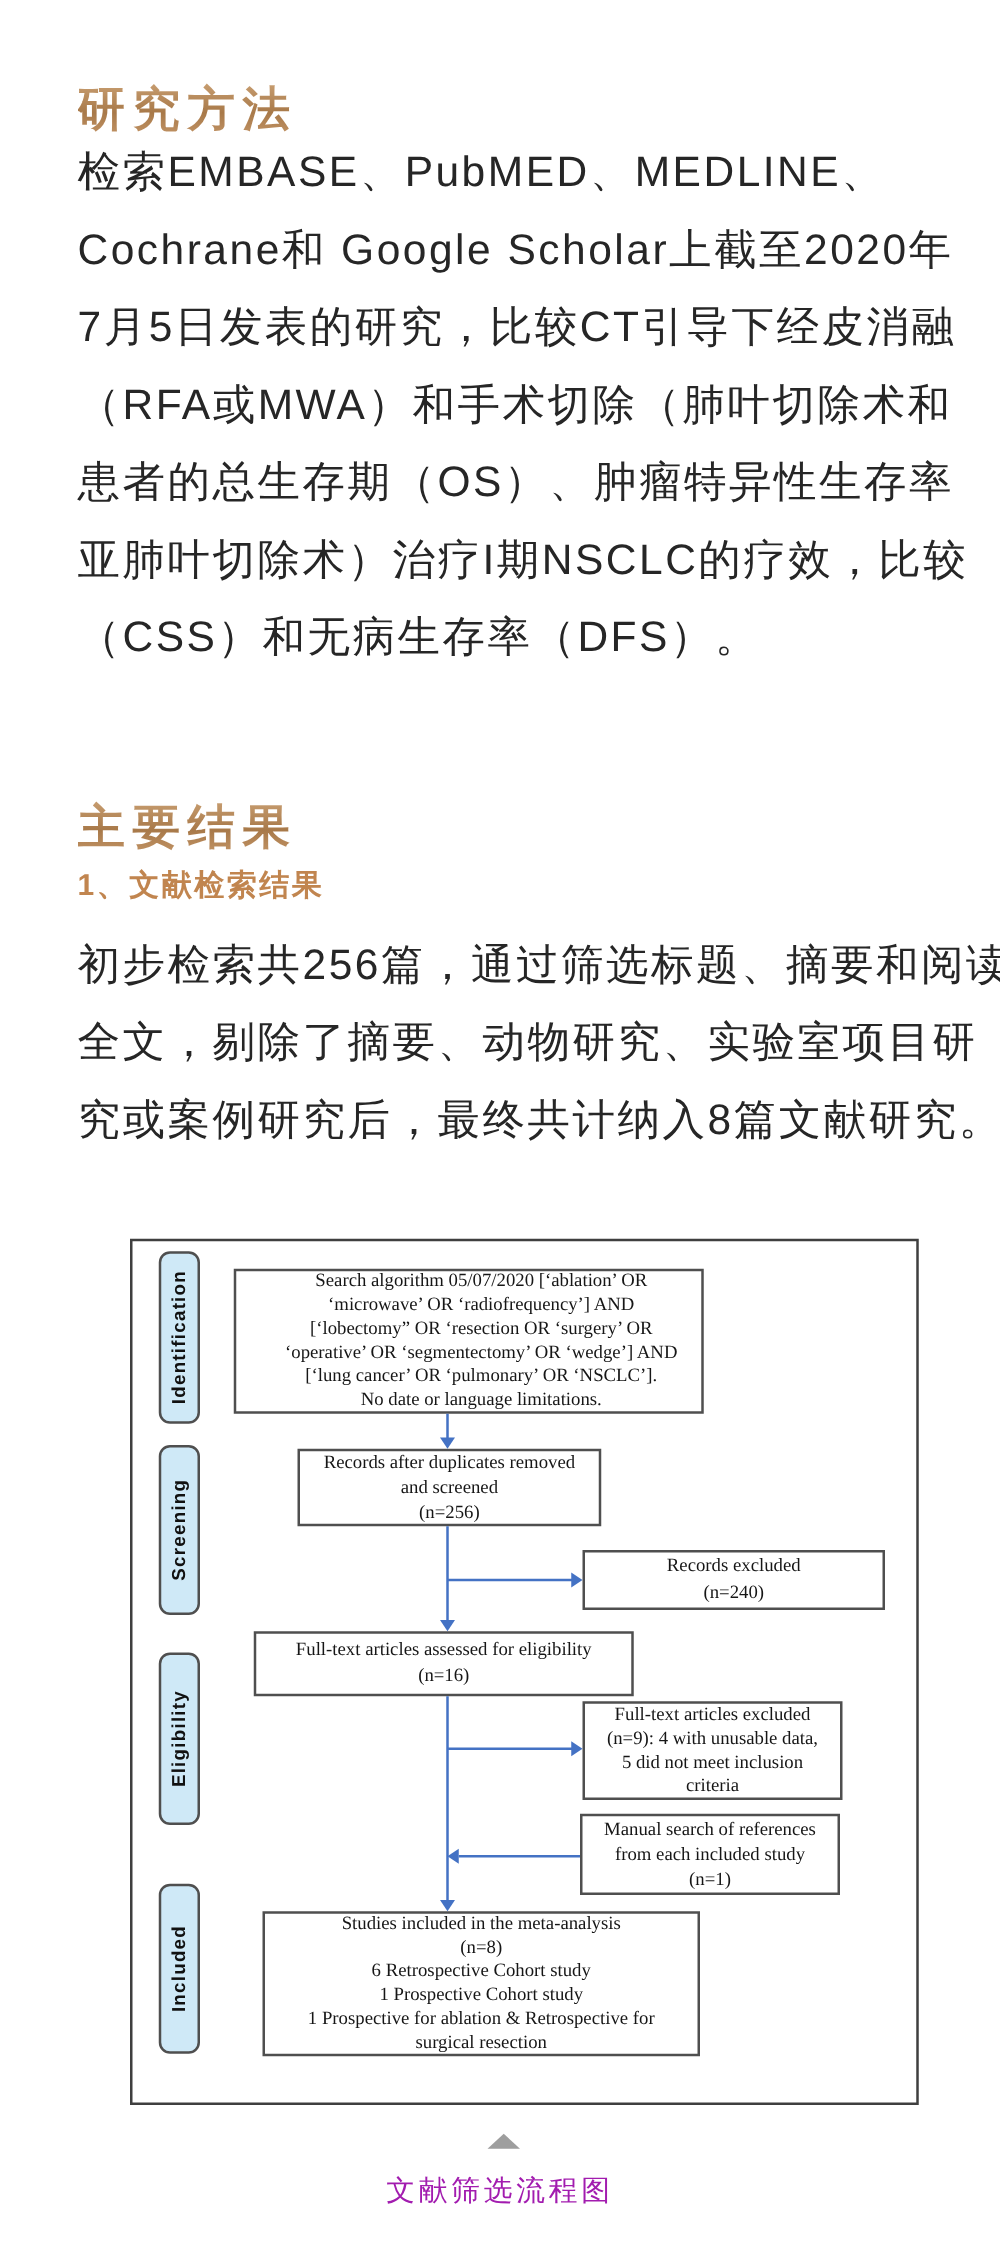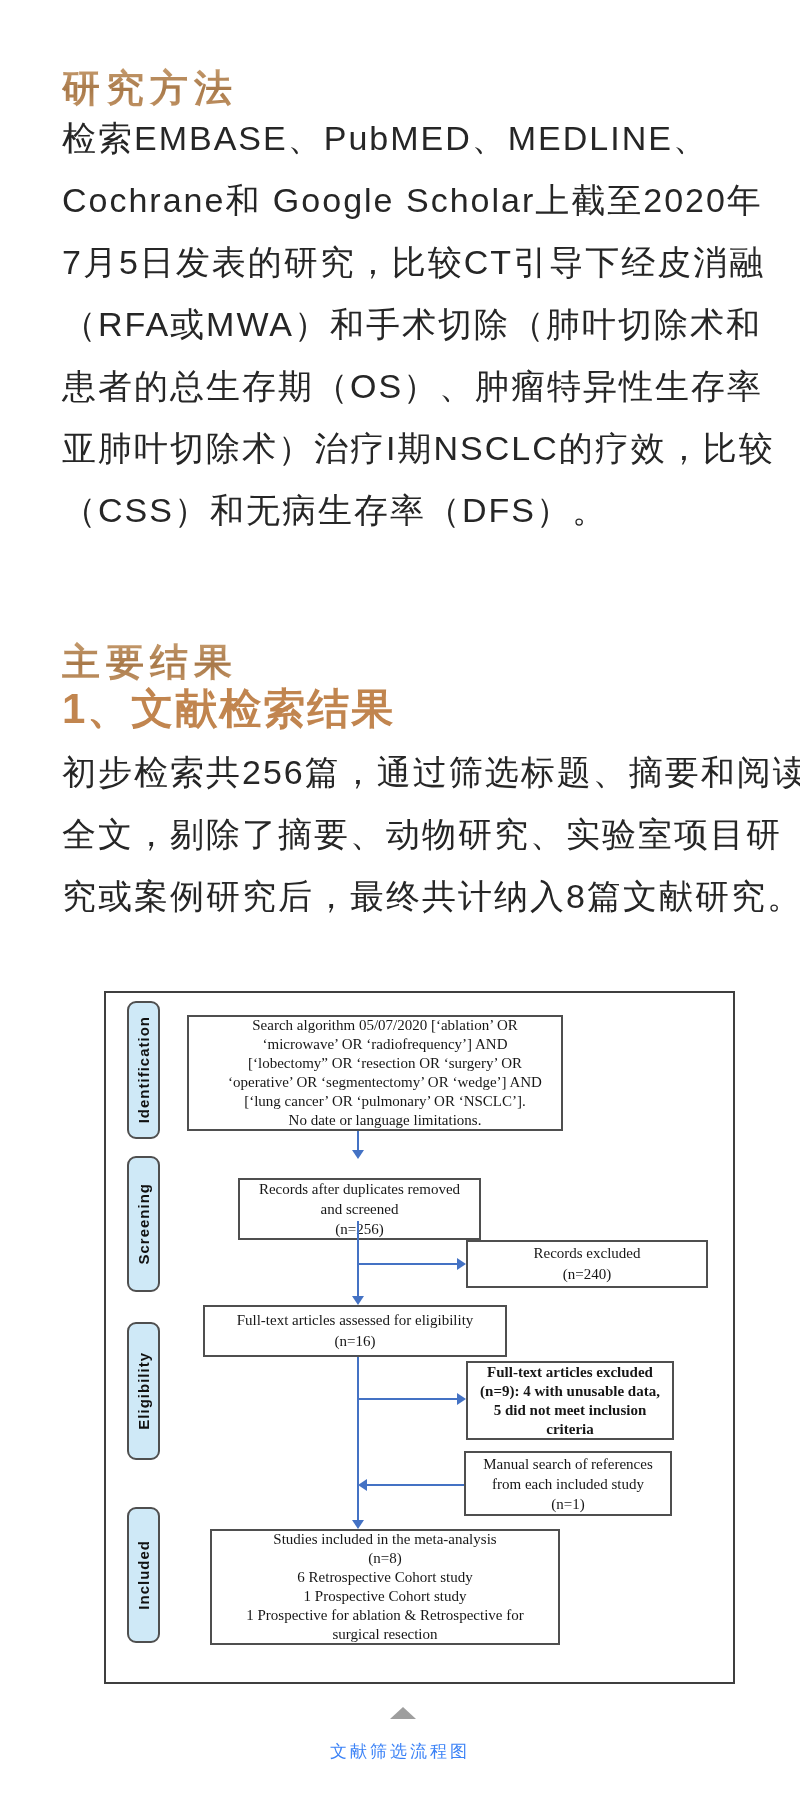--- a/index.html
+++ b/index.html
@@ -27,21 +27,21 @@
     -webkit-text-fill-color:transparent;
     white-space:nowrap;
   }
   .title-1{top:34px;}
   .title-2{top:608px;}
   
   .sub-title{
     position:absolute;
     left:62px;
     top:687px;
-    font-size:42px;
+    font-size:24px;
     line-height:44px;
     font-weight:bold;
     letter-spacing:2px;
     color:#c1854f;
     white-space:nowrap;
   }
   
   .body-para{
     position:absolute;
     left:62px;
@@ -99,27 +99,27 @@
     display:flex;
     flex-direction:column;
     justify-content:center;
     align-items:center;
     font-family:"Liberation Serif", serif;
     color:#161616;
     text-align:center;
   }
   .flow-line{font-size:15px;line-height:19px;white-space:nowrap;}
   .box-search{left:81px;top:22px;width:376px;height:116px;padding-left:20px;}
-  .box-records{left:132px;top:166px;width:243px;height:62px;margin-top:19px;}
+  .box-records{left:132px;top:166px;width:243px;height:62px;}
   .box-records .flow-line{line-height:20px;}
   .box-rec-excl{left:360px;top:247px;width:242px;height:48px;}
   .box-rec-excl .flow-line{line-height:21px;}
   .box-fulltext{left:97px;top:312px;width:304px;height:52px;}
   .box-fulltext .flow-line{line-height:21px;}
-  .box-ft-excl{left:360px;top:368px;width:208px;height:79px;font-weight:bold;}
+  .box-ft-excl{left:360px;top:368px;width:208px;height:79px;}
   .box-manual{left:358px;top:458px;width:208px;height:65px;}
   .box-manual .flow-line{line-height:20px;}
   .box-final{left:104px;top:536px;width:350px;height:116px;}
   
   .v-line{position:absolute;width:2px;background:#4472c4;left:251px;}
   .h-line{position:absolute;height:2px;background:#4472c4;}
   .head-down{
     position:absolute;width:0;height:0;left:246px;
     border-left:6px solid transparent;
     border-right:6px solid transparent;
@@ -144,24 +144,24 @@
     width:0;height:0;
     border-left:13px solid transparent;
     border-right:13px solid transparent;
     border-bottom:12px solid #9e9e9e;
   }
   .figure-caption{
     position:absolute;
     left:0;top:1737px;
     width:800px;
     text-align:center;
-    font-size:17px;
+    font-size:23px;
     line-height:30px;
     letter-spacing:3px;
-    color:#3b82f6;
+    color:#a21caf;
   }
 </style>
 </head>
 <body>
 
 <div class="page">
 
   <h2 class="gold-title title-1">研究方法</h2>
 
   <div class="body-para para-1">

